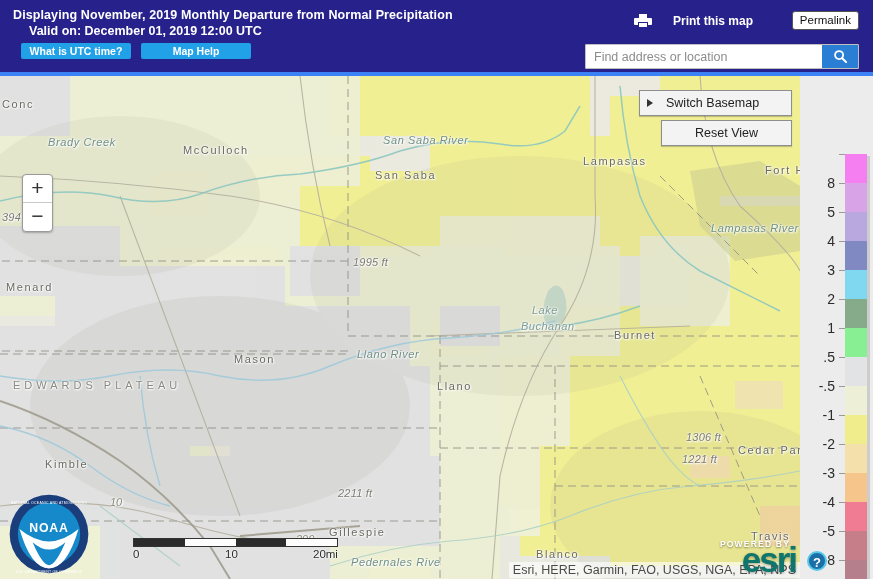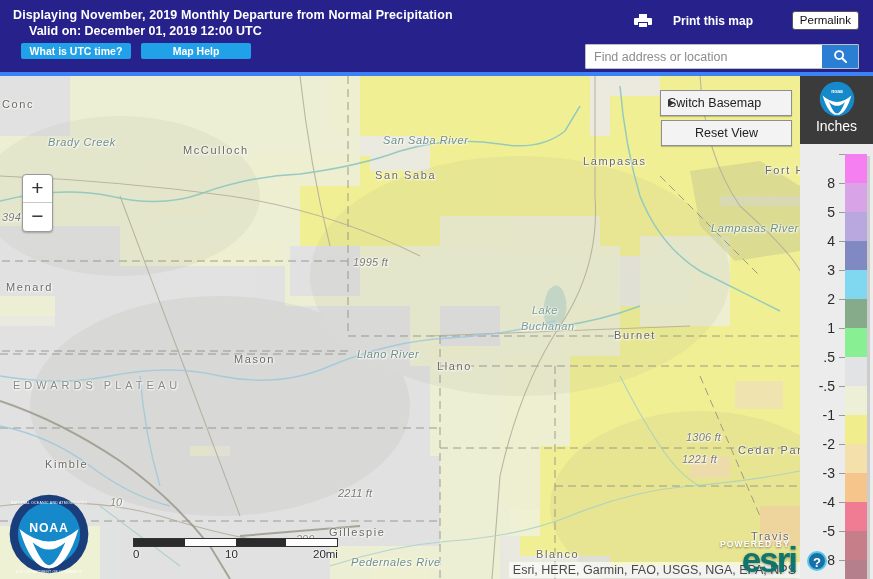--- a/index.html
+++ b/index.html
@@ -109,21 +109,21 @@
   }
   .zoomctl div:first-child { border-bottom: 1px solid #c9c9c9; }
 
   .mapbtn {
     position: absolute; right: 8px;
     background: #f3f3f3; border: 1px solid #8e8e8e;
     font-size: 12.5px; color: #222; text-align: center;
     padding: 5px 14px; cursor: pointer; z-index: 20;
     box-shadow: 0 1px 1px rgba(0,0,0,.2); white-space: nowrap;
   }
-  .btn-basemap { top: 14px; width: 132px; text-align: left; padding-left: 7px; }
+  .btn-basemap { top: 14px; width: 153px; text-align: left; padding-left: 26px; }
   .btn-basemap .tri {
     position: absolute; left: 7px; top: 50%; margin-top: -4px;
     width: 0; height: 0; border-left: 6px solid #333;
     border-top: 4px solid transparent; border-bottom: 4px solid transparent;
   }
   .btn-reset { top: 44px; width: 131px; }
 
   
   .noaa-seal {
     position: absolute; left: 8px; bottom: 4px;
@@ -372,21 +372,21 @@
         <div class="lbl" style="left: 375px; top: 93px;">San Saba</div>
         <div class="lbl" style="left: 583px; top: 79px;">Lampasas</div>
         <div class="lbl" style="left: 6px; top: 205px;">Menard</div>
         <div class="lbl elev" style="left: 353px; top: 180px;">1995 ft</div>
         <div class="lbl river" style="left: 711px; top: 146px;">Lampasas River</div>
         <div class="lbl lake" style="left: 532px; top: 228px;">Lake</div>
         <div class="lbl lake" style="left: 521px; top: 244px;">Buchanan</div>
         <div class="lbl" style="left: 614px; top: 253px;">Burnet</div>
         <div class="lbl" style="left: 234px; top: 277px;">Mason</div>
         <div class="lbl river" style="left: 357px; top: 272px;">Llano River</div>
-        <div class="lbl" style="left: 437px; top: 284px;">Llano</div>
+        <div class="lbl" style="left: 437px; top: 304px;">Llano</div>
         <div class="lbl region" style="left: 13px; top: 303px;">EDWARDS PLATEAU</div>
         <div class="lbl" style="left: 45px; top: 382px;">Kimble</div>
         <div class="lbl elev" style="left: 686px; top: 355px;">1306 ft</div>
         <div class="lbl elev" style="left: 682px; top: 377px;">1221 ft</div>
         <div class="lbl" style="left: 738px; top: 368px;">Cedar Park</div>
         <div class="lbl elev" style="left: 338px; top: 411px;">2211 ft</div>
         <div class="lbl" style="left: 329px; top: 450px;">Gillespie</div>
         <div class="lbl river" style="left: 351px; top: 480px;">Pedernales Rive</div>
         <div class="lbl" style="left: 536px; top: 472px;">Blanco</div>
         <div class="lbl" style="left: 751px; top: 454px;">Travis</div>
@@ -431,29 +431,20 @@
     </div>
 
     <div class="attrib">
       <div class="attrib-txt">Esri, HERE, Garmin, FAO, USGS, NGA, EPA, NPS</div>
     </div>
     <div class="esri-pw">POWERED BY</div>
     <div class="esri-word">esri</div>
   </div>
 
   <div class="legend">
-    <div class="legend-head">
-      <svg class="noaa-badge" viewBox="0 0 100 100">
-        <circle cx="50" cy="50" r="48" fill="#1589c9"></circle>
-        <path d="M10 40 Q50 76 90 40 Q74 94 50 94 Q26 94 10 40 Z" fill="#ffffff"></path>
-        <path d="M28 58 Q50 80 72 58 Q60 90 50 90 Q40 90 28 58 Z" fill="#1589c9"></path>
-        <text x="50" y="34" text-anchor="middle" fill="#ffffff" font-size="14" font-weight="bold" font-family="Liberation Sans, sans-serif">noaa</text>
-      </svg>
-      <div class="legend-title">Inches</div>
-    </div>
 
     <div class="ticks">
         <div class="tick"></div>
         <div class="tick">
           <span>8</span>
         </div>
         <div class="tick">
           <span>5</span>
         </div>
         <div class="tick">

